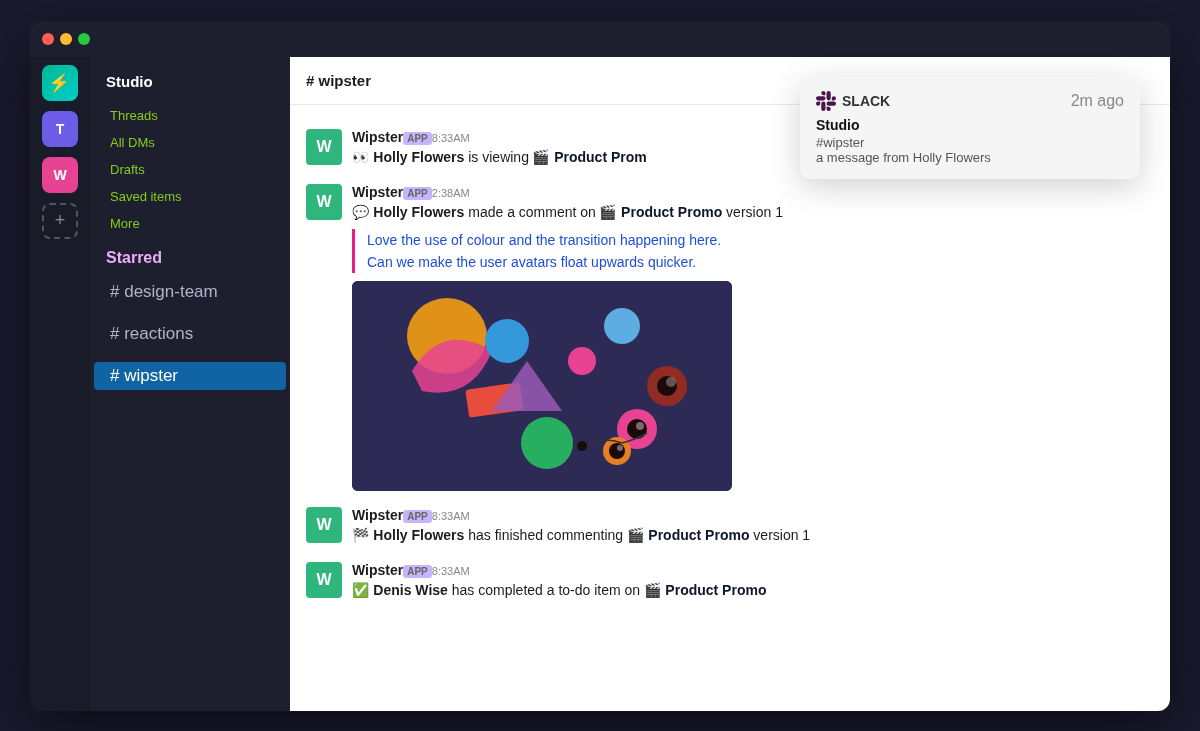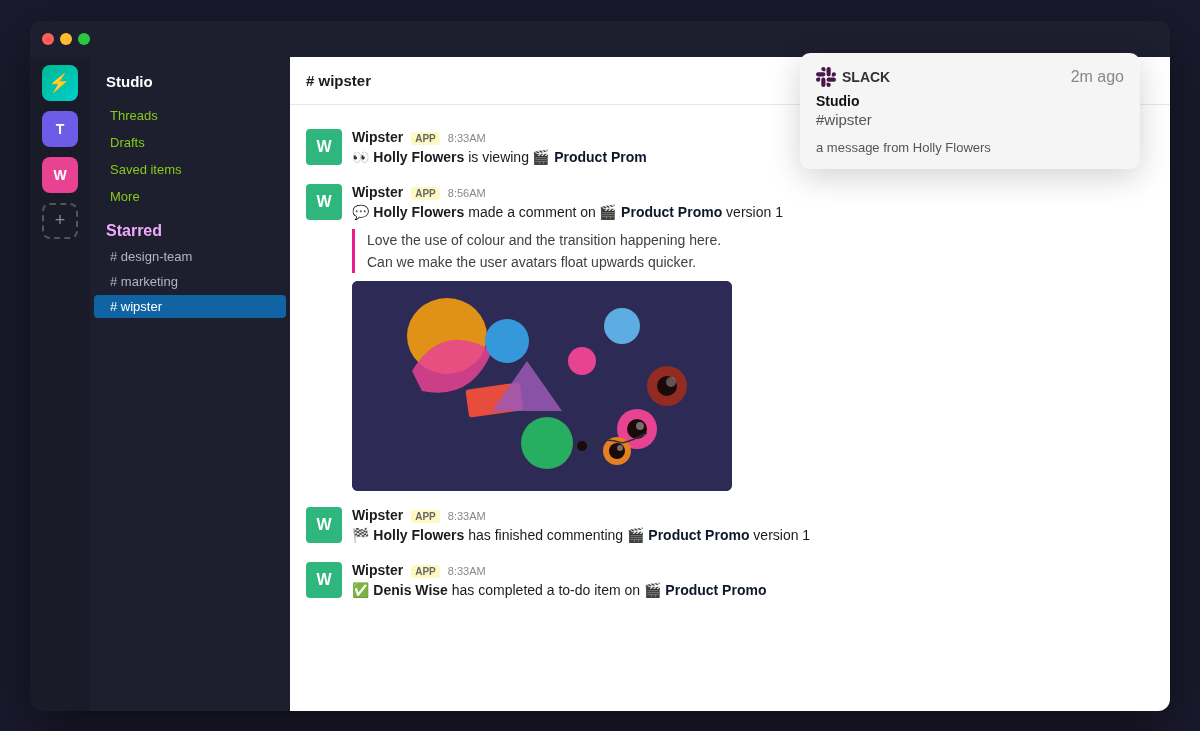--- a/index.html
+++ b/index.html
@@ -134,24 +134,24 @@
       color: #f0abfc;
       font-size: 16px;
       font-weight: 600;
       padding: 12px 16px 4px;
       text-transform: none;
     }
 
     .channel-item {
       padding: 4px 16px;
       color: #b0b3c8;
-      font-size: 13px;
+      font-size: 17px;
       cursor: pointer;
       border-radius: 4px;
-      margin: 1px 4px;
+      margin: 7px 4px;
     }
     .channel-item.active {
       background: #1164A3;
       color: #fff;
     }
 
     
     .main-content {
       flex: 1;
       background: #ffffff;
@@ -201,32 +201,32 @@
       font-weight: bold;
       font-size: 16px;
       flex-shrink: 0;
     }
 
     .message-content { flex: 1; }
 
     .message-header {
       display: flex;
       align-items: baseline;
-      gap: 8px;
+      gap: 0;
       margin-bottom: 2px;
     }
 
     .sender-name {
       font-weight: 700;
       font-size: 14px;
       color: #1d1c1d;
     }
 
     .app-badge {
-      background: #fef9c3;
+      background: #c4b5fd;
       color: #666;
       font-size: 10px;
       font-weight: 600;
       padding: 1px 4px;
       border-radius: 3px;
       text-transform: uppercase;
     }
 
     .timestamp {
       color: #888;
@@ -242,21 +242,21 @@
     .link {
       color: #0f172a;
       text-decoration: none;
       font-weight: 700;
     }
 
     .quote-block {
       border-left: 3px solid #e91e8c;
       padding-left: 12px;
       margin: 6px 0;
-      color: #404040;
+      color: #1d4ed8;
       font-size: 14px;
       line-height: 1.6;
     }
 
     .project-image {
       width: 380px;
       height: 210px;
       border-radius: 6px;
       background: #2d2b55;
       margin-top: 8px;
@@ -266,21 +266,21 @@
 
     
     .project-svg {
       width: 100%;
       height: 100%;
     }
 
     
     .notification-popup {
       position: absolute;
-      top: 32px;
+      top: 56px;
       right: 30px;
       width: 340px;
       background: #f5f5f5;
       border-radius: 10px;
       padding: 14px 16px;
       box-shadow: 0 8px 32px rgba(0,0,0,0.18);
       z-index: 100;
     }
 
     .notif-header {
@@ -311,22 +311,22 @@
 
     .notif-workspace {
       font-weight: 700;
       font-size: 14px;
       color: #111;
       margin-bottom: 2px;
     }
 
     .notif-channel {
       color: #555;
-      font-size: 15px;
-      margin-bottom: 12px;
+      font-size: 13px;
+      margin-bottom: 0;
     }
 
     .notif-message {
       color: #555;
       font-size: 13px;
     }
   </style>
 </head>
 <body>
 
@@ -357,36 +357,39 @@
       </div>
     </div>
 
     <div class="sidebar">
       <div class="sidebar-workspace-name">Studio</div>
 
       <div class="sidebar-item">
         <span>Threads</span>
       </div>
       <div class="sidebar-item">
+        <span>All DMs</span>
+      </div>
+      <div class="sidebar-item">
         <span>Drafts</span>
       </div>
       <div class="sidebar-item">
         <span>Saved items</span>
       </div>
       <div class="sidebar-item">
         <span>More</span>
       </div>
 
       <div class="sidebar-section-title">Starred</div>
 
       <div class="channel-item">
         <span># design-team</span>
       </div>
       <div class="channel-item">
-        <span># marketing</span>
+        <span># reactions</span>
       </div>
       <div class="channel-item active">
         <span># wipster</span>
       </div>
     </div>
 
     <div class="main-content">
       <div class="chat-header">
         <span class="channel-name"># wipster</span>
       </div>
@@ -406,21 +409,21 @@
             </div>
           </div>
         </div>
 
         <div class="message">
           <div class="avatar">W</div>
           <div class="message-content">
             <div class="message-header">
               <span class="sender-name">Wipster</span>
               <span class="app-badge">APP</span>
-              <span class="timestamp">8:56AM</span>
+              <span class="timestamp">2:38AM</span>
             </div>
             <div class="message-text">
               💬 <strong>Holly Flowers</strong> made a comment on 🎬 <a class="link" href="#">Product Promo</a> version 1
             </div>
             <div class="quote-block">
               <span>Love the use of colour and the transition happening here.</span><br>
               <span>Can we make the user avatars float upwards quicker.</span>
             </div>
 
             <div class="project-image">

